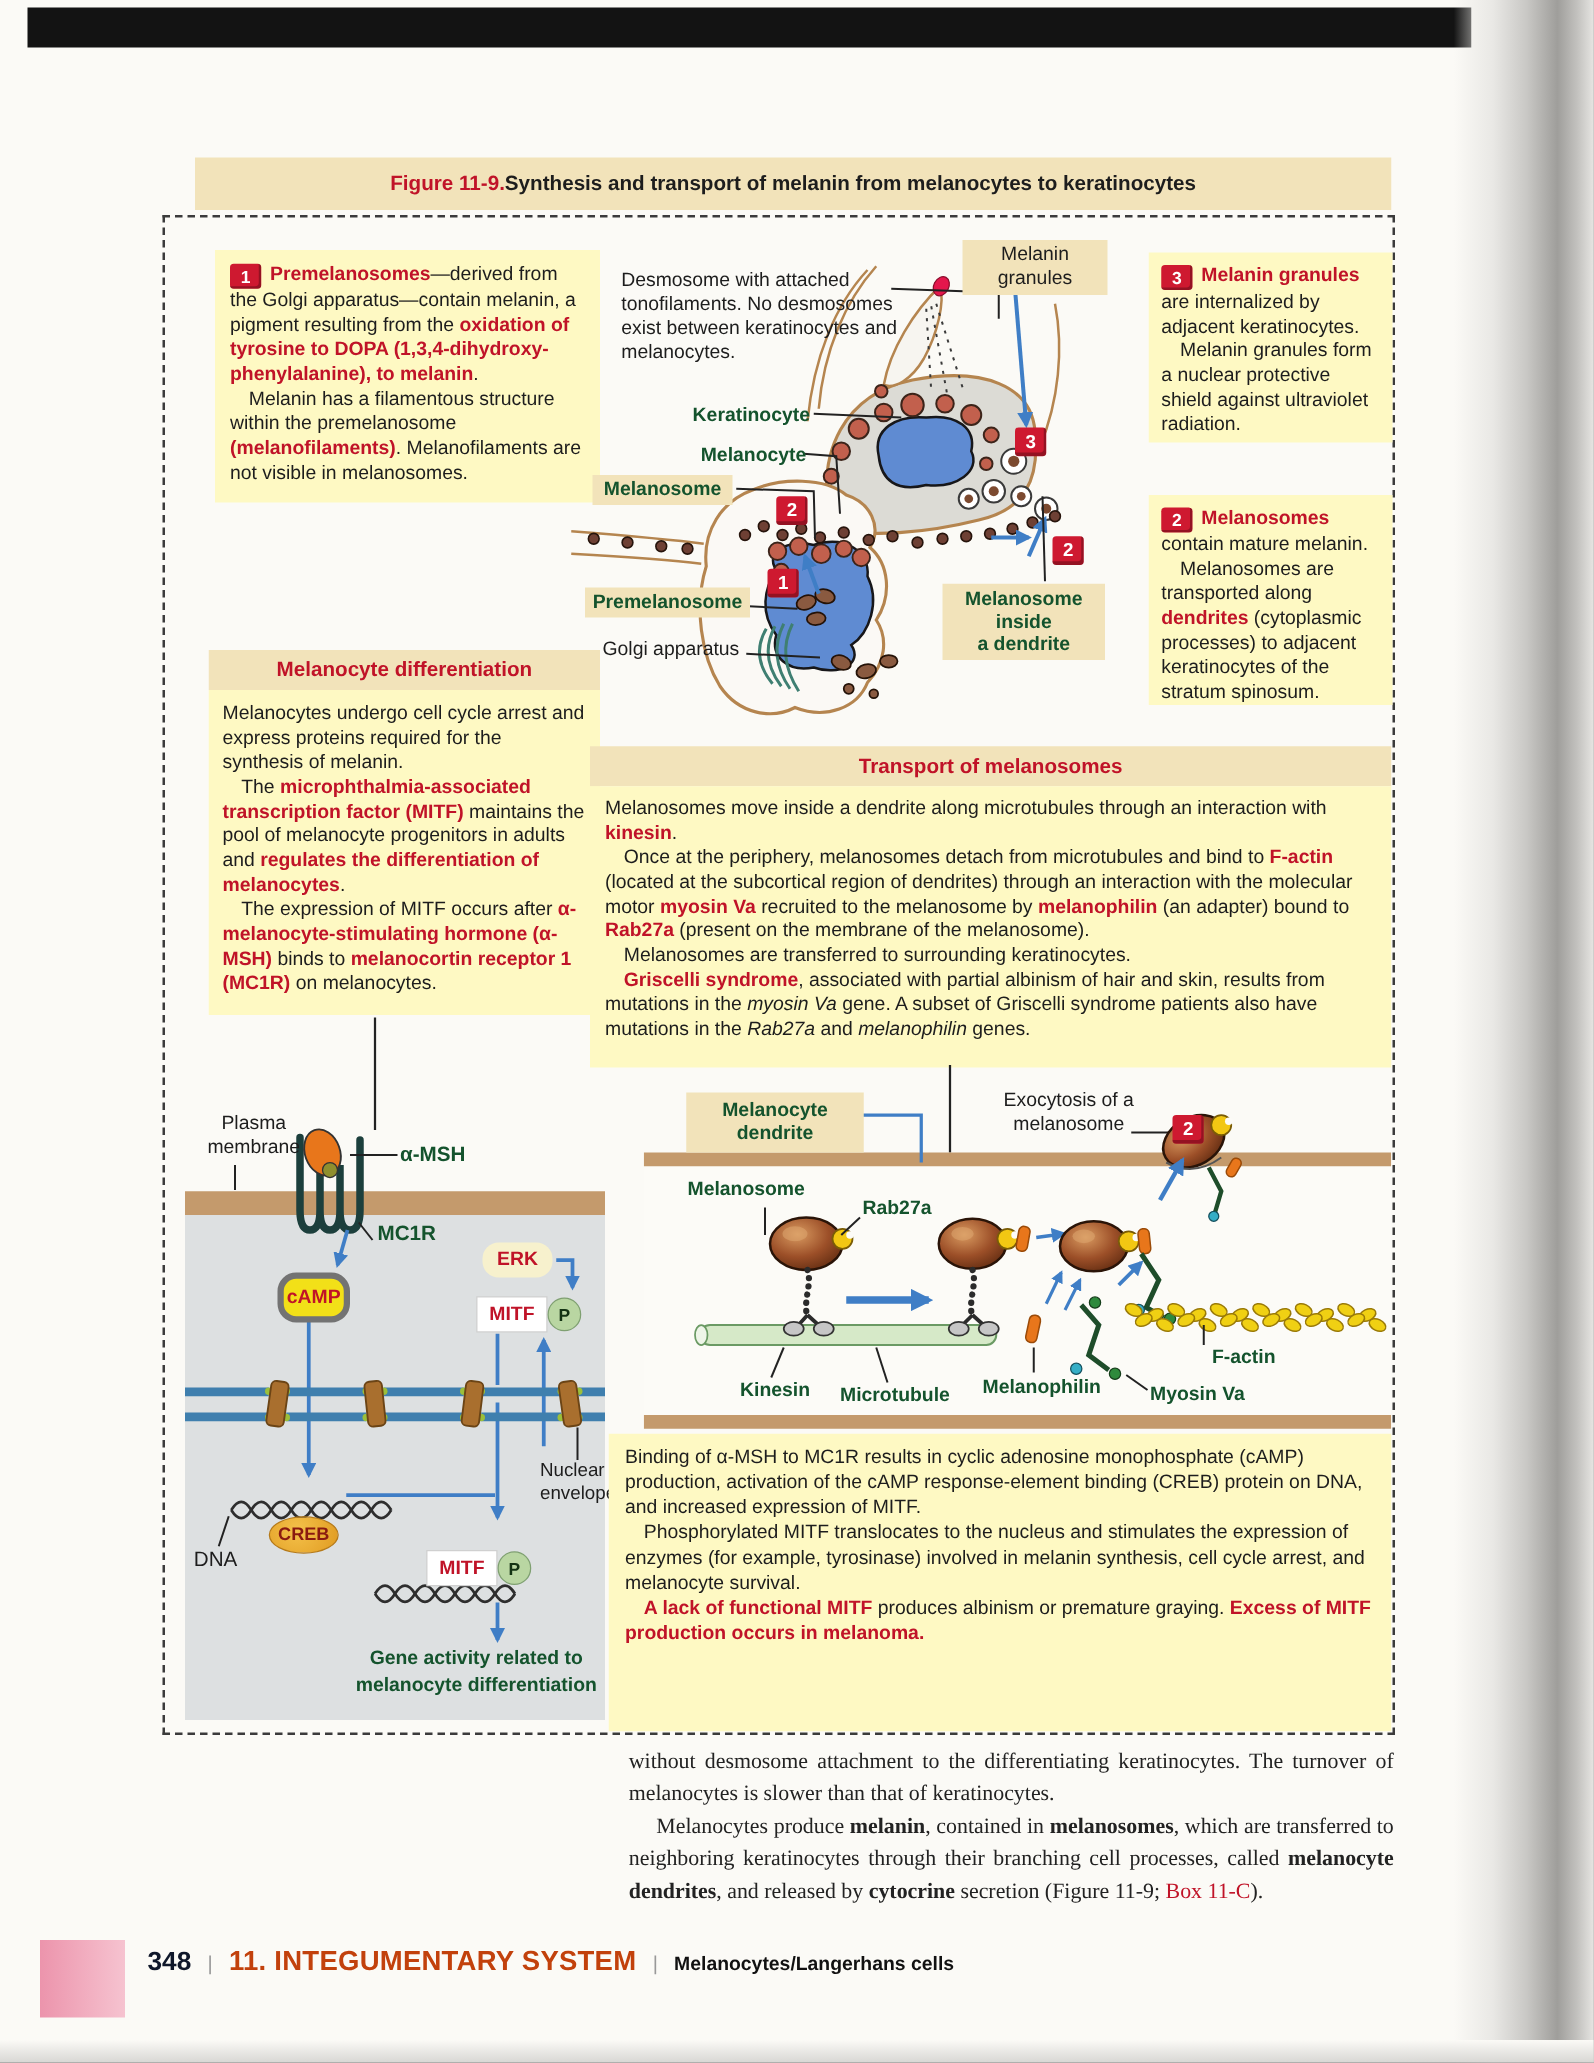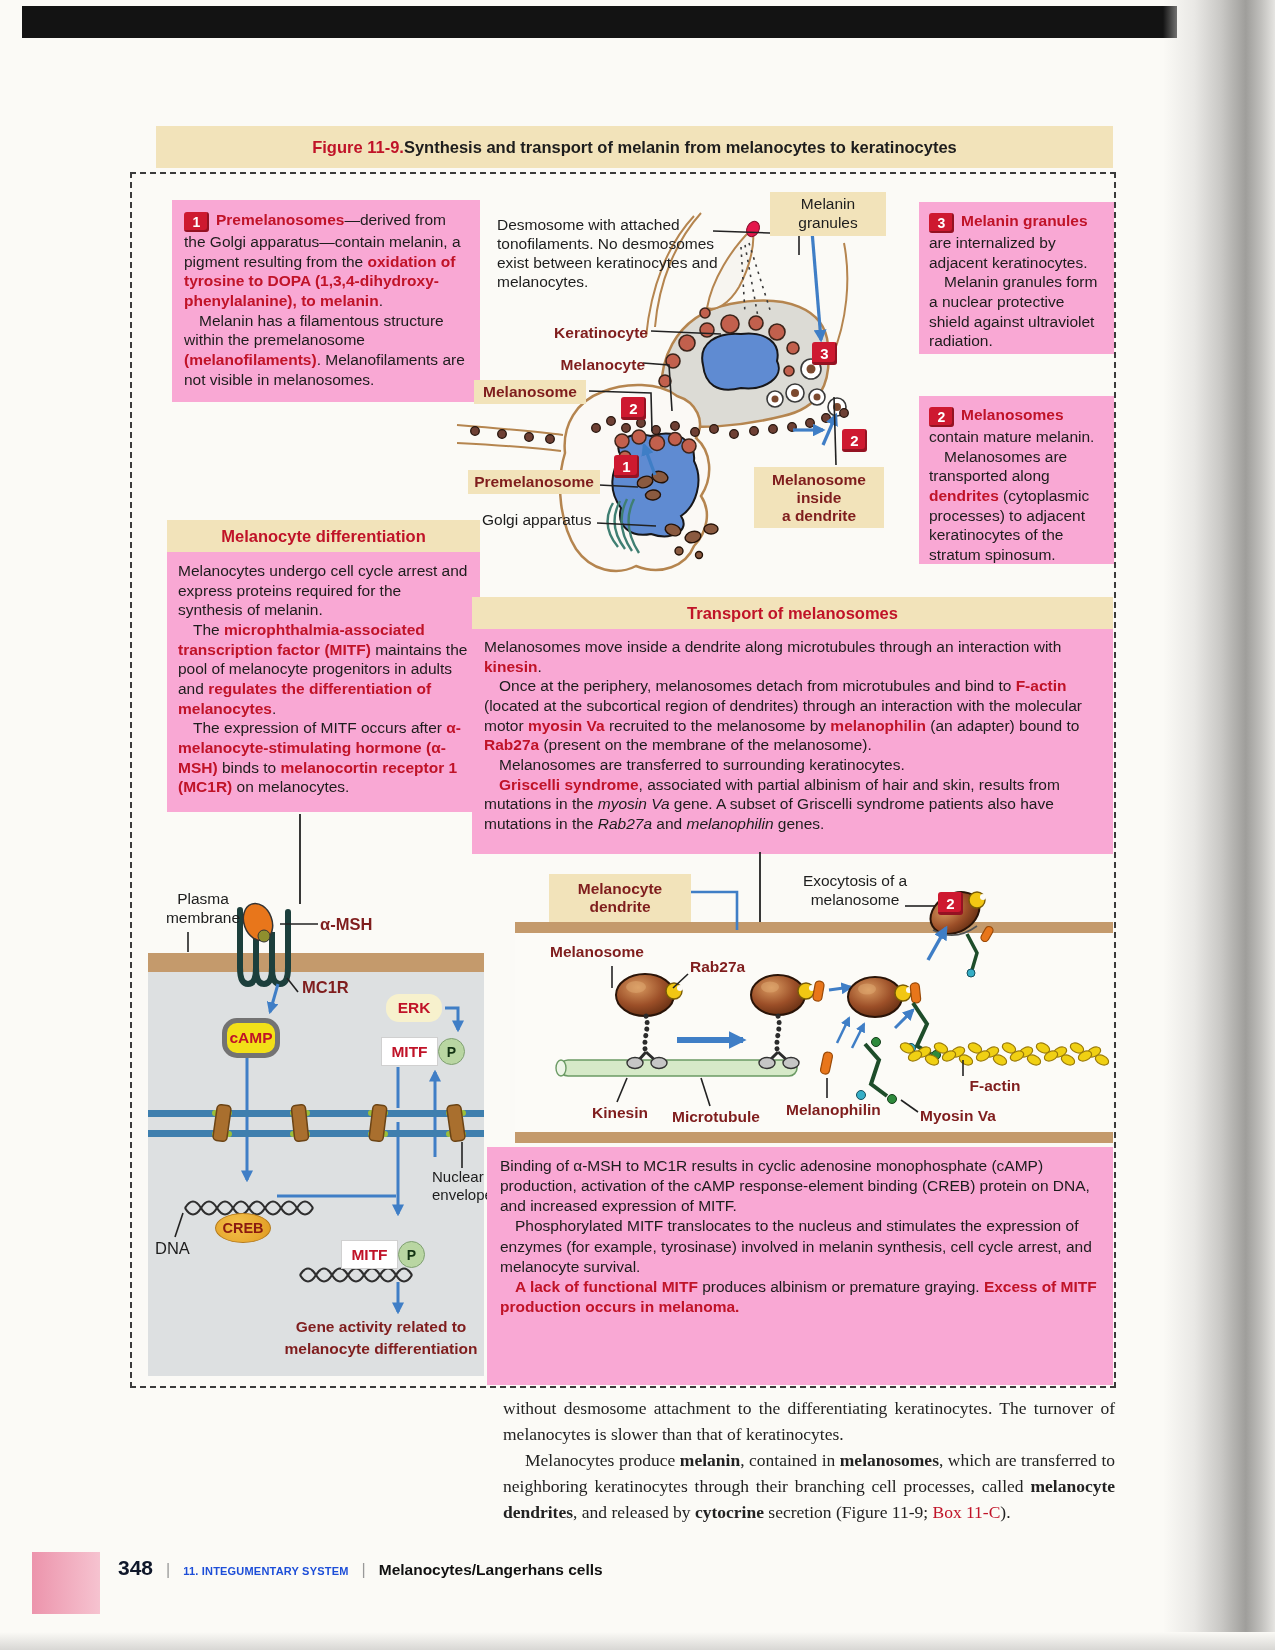--- a/index.html
+++ b/index.html
@@ -1,27 +1,27 @@
 <!DOCTYPE html>
 <html><head>
 <meta charset="utf-8">
 <style>
   *{margin:0;padding:0;box-sizing:border-box}
   html,body{background:#6a6a6a}
   .page{position:relative;width:1275px;height:1650px;background:#fbfaf6;overflow:hidden;
         font-family:"Liberation Sans",sans-serif;color:#1d1d1d;margin:0 auto}
   .abs{position:absolute}
-  .graybox{background:#f9a8d4}
+  .graybox{background:#fef9c3}
   .cream{background:#f2e3ba}
   .figtext{font-size:15.5px;line-height:1.27;color:#1d1d1d}
   .figtext p{margin:0}
   .ind{text-indent:15px}
   .r{color:#c01328;font-weight:bold}
   .it{font-style:italic}
-  .lbl-red{color:#7f1d1d;font-weight:bold;font-size:15.5px;line-height:1.15}
+  .lbl-red{color:#14532d;font-weight:bold;font-size:15.5px;line-height:1.15}
   .lbl-blk{color:#1d1d1d;font-size:15.5px;line-height:1.22}
   .badge{position:absolute;width:25px;height:23px;background:#ce1930;color:#fff;font-weight:bold;
          font-size:15px;line-height:23px;text-align:center;border-radius:3px;
          box-shadow:inset -2px -3px 0 rgba(0,0,0,.28);z-index:6}
   .badge-in{display:inline-block;width:25px;height:20px;background:#ce1930;color:#fff;font-weight:bold;
          font-size:14px;line-height:20px;text-align:center;border-radius:3px;margin-right:7px;
          box-shadow:inset -2px -2px 0 rgba(0,0,0,.28);vertical-align:-2px}
   .creamlbl{position:absolute;background:#f2e3ba;text-align:center;padding:3px 4px;z-index:5}
   .pill{position:absolute;display:flex;align-items:center;justify-content:center;
         color:#c01328;font-weight:bold;font-size:15.5px;z-index:5}
@@ -424,18 +424,18 @@
 
   <div class="abs serif" style="left:503px;top:1396px;width:612px;font-size:17.5px;line-height:1.48;color:#222;text-align:justify">
     <p>without desmosome attachment to the differentiating keratinocytes. The turnover of melanocytes is slower than that of keratinocytes.</p>
     <p style="text-indent:22px"><span>Melanocytes produce </span><b>melanin</b><span>, contained in </span><b>melanosomes</b><span>, which are transferred to neighboring keratinocytes through their branching cell processes, called </span><b>melanocyte dendrites</b><span>, and released by </span><b>cytocrine</b><span> secretion (Figure 11-9; </span><span style="color:#c01328">Box 11-C</span><span>).</span></p>
   </div>
 
   <div class="abs" style="left:32px;top:1552px;width:68px;height:62px;background:linear-gradient(90deg,#ec94ac,#f6c3d0)"></div>
   <div class="abs" style="left:118px;top:1556px;display:flex;align-items:baseline;gap:13px;white-space:nowrap">
     <span style="font-size:21px;font-weight:bold;color:#0f172a">348</span>
     <span style="color:#999;font-size:16px">|</span>
-    <span style="color:#1d4ed8;font-weight:bold;font-size:11px;letter-spacing:.2px">11. INTEGUMENTARY SYSTEM</span>
+    <span style="color:#c2410c;font-weight:bold;font-size:22px;letter-spacing:.2px">11. INTEGUMENTARY SYSTEM</span>
     <span style="color:#999;font-size:16px">|</span>
     <span style="font-weight:bold;font-size:15.5px;color:#111">Melanocytes/Langerhans cells</span>
   </div>
 
 </div>
 
 </body></html>

